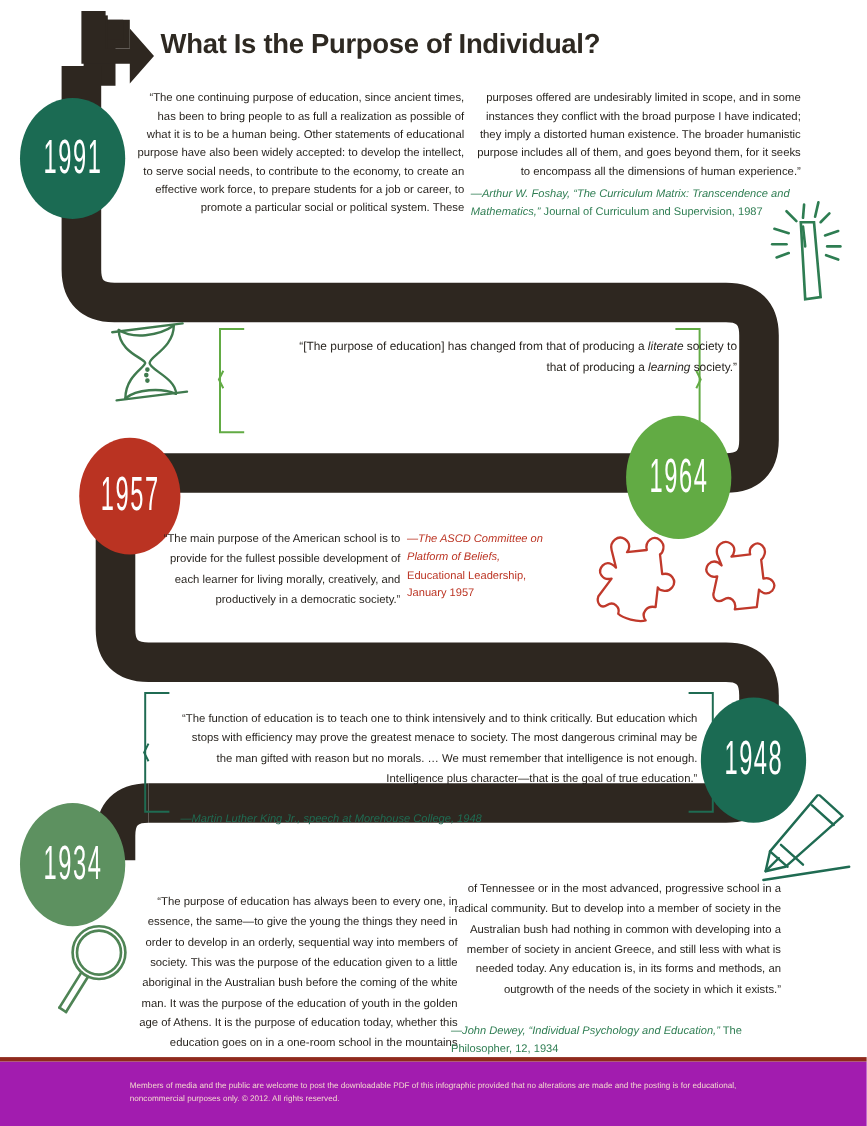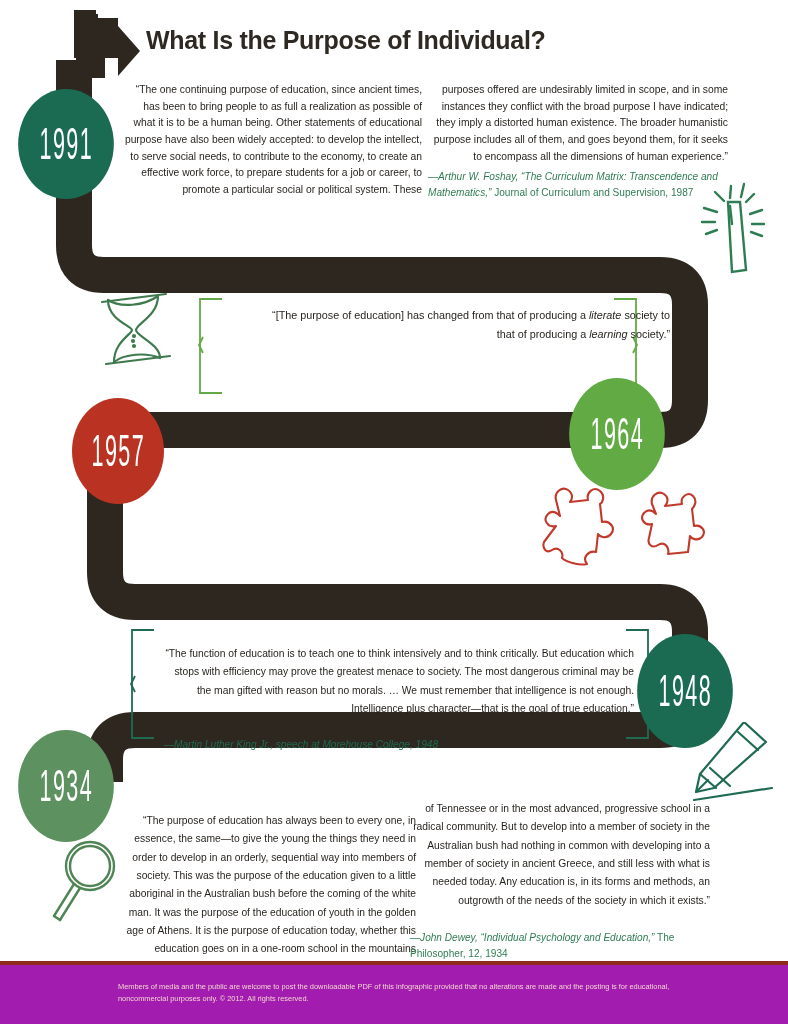--- a/index.html
+++ b/index.html
@@ -157,20 +157,28 @@
   </svg>
 
   <div class="quote-block" style="left:214px;top:306px;width:418px;margin-left:38px;">
     <div class="q-col" style="font-size:10.8px;line-height:1.72;"><span>“[The purpose of education] has changed from that of producing a </span><em>literate</em><span> society to that of producing a </span><em>learning</em><span> society.”</span></div>
   </div>
 
   <div class="year-circle" style="left:68px;top:398px;width:100px;height:106px;background:#ba3322;">
     <span>1957</span>
   </div>
 
+  <div class="quote-block" style="left:136px;top:482px;width:228px;">
+    <div class="q-col" style="line-height:1.78;">“The main purpose of the American school is to provide for the fullest possible development of each learner for living morally, creatively, and productively in a democratic society.”</div>
+  </div>
+  <div class="quote-block" style="left:370px;top:483px;width:124px;">
+    <div class="attr red" style="line-height:1.62;">
+      <span>—The ASCD Committee on Platform of Beliefs,</span><span class="roman"> Educational Leadership, January 1957</span>
+    </div>
+  </div>
 
   <svg class="deco" style="left:540px;top:478px;width:180px;height:90px;" viewBox="0 0 180 90">
     <g stroke="#c0392b" stroke-width="2.1" fill="none" stroke-linejoin="round">
       <path d="M16,22 C14,14 22,8 28,12 C34,16 32,22 30,24 L48,22 C46,14 54,8 60,13 C66,18 62,25 60,26
                L62,44 C70,42 76,50 71,56 C66,62 59,58 58,56 L56,74 C48,72 42,80 47,86
                C40,88 26,84 22,80 C24,74 18,68 12,72 C6,76 2,70 4,64 L16,48
                C8,50 2,42 8,36 C13,31 18,36 20,38 Z"></path>
       <path d="M112,26 C110,18 118,12 124,16 C130,20 127,26 125,28 L142,26
                C140,19 148,13 153,18 C158,23 154,29 152,31 L154,48
                C161,46 167,53 162,59 C157,64 151,60 150,58 L148,74

